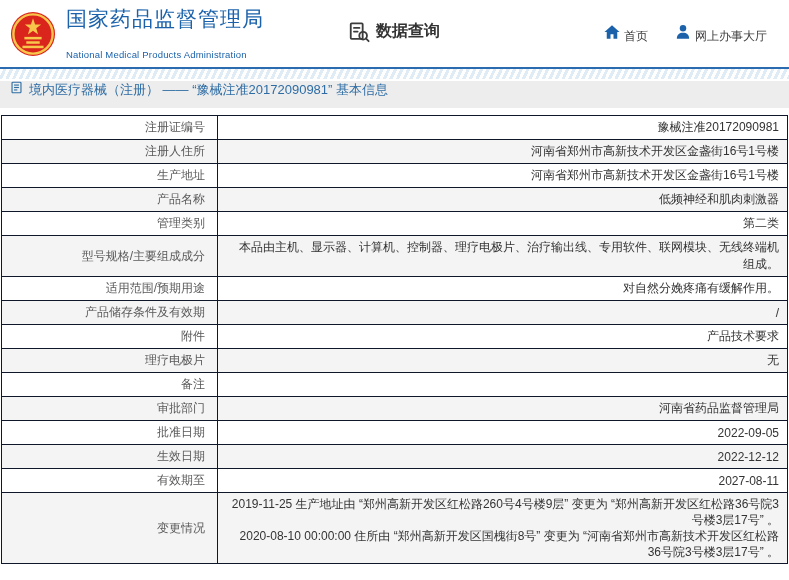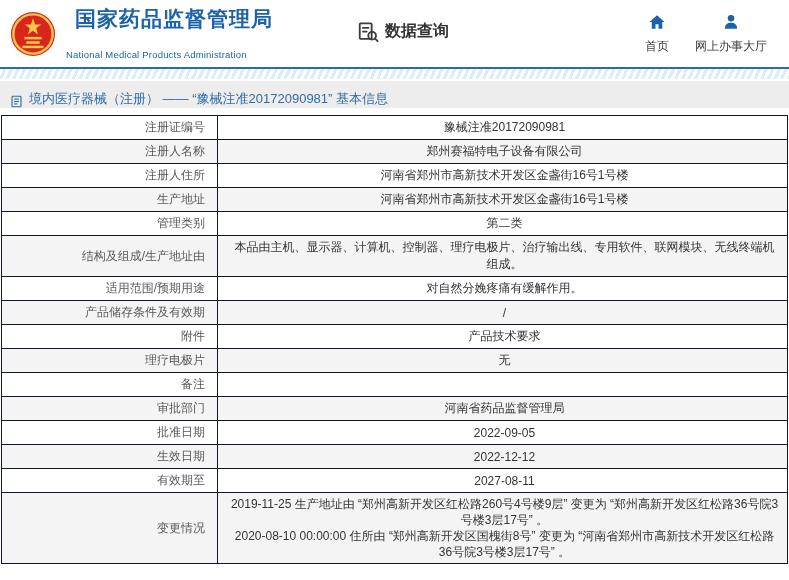--- a/index.html
+++ b/index.html
@@ -14,52 +14,52 @@
     font-family:"Liberation Sans","DejaVu Sans",sans-serif;
   }
   
   .site-header{
     height:69px;display:flex;align-items:center;
     padding:0 22px 0 10px;border-bottom:2px solid #2b6bb0;background:#fff;
   }
   .logo-group{display:flex;align-items:center;cursor:pointer;}
   .emblem{width:46px;height:46px;flex:0 0 46px;}
   .org-names{margin-left:10px;}
-  .org-cn{font-size:21px;font-weight:bold;color:var(--brand-blue);letter-spacing:1px;line-height:1.1;margin-left:9px;}
+  .org-cn{font-size:21px;font-weight:normal;color:var(--brand-blue);letter-spacing:1px;line-height:1.1;}
   .org-en{font-size:9.5px;color:var(--brand-blue);margin-top:18px;letter-spacing:.2px;}
   .data-query{display:flex;align-items:flex-start;gap:6px;margin-left:84px;cursor:pointer;}
   .data-query .dq-label{font-size:16px;font-weight:600;color:#333;}
   .header-right{margin-left:auto;display:flex;gap:26px;}
-  .nav-item{display:flex;flex-direction:column;align-items:center;gap:3px;cursor:pointer;}
+  .nav-item{display:flex;align-items:flex-end;gap:3px;cursor:pointer;}
   .nav-item .nav-label{font-size:12px;color:#3c3c3c;white-space:nowrap;}
   
   .stripe-band{
     height:10px;
     background:repeating-linear-gradient(115deg,#ffffff 0 3px,#dfecf6 3px 6px);
   }
   
   .title-bar{
     height:27px;margin-top:2px;background:#ededed;
-    display:flex;align-items:flex-end;gap:6px;padding-left:10px;
+    display:flex;align-items:flex-start;gap:6px;padding-left:10px;
     color:var(--title-bar-blue);font-size:13px;
   }
   
   .info-table{
     width:787px;margin:7px 1px 0 1px;border-collapse:collapse;
     font-size:12px;table-layout:fixed;
   }
   .info-table th,.info-table td{
     border:1px solid #0f172a;vertical-align:middle;
   }
   .info-table th{
     width:216px;text-align:right;font-weight:normal;color:#595959;
     padding:3px 12px 3px 4px;height:22px;white-space:nowrap;
   }
   .info-table td{
-    text-align:center;color:#333;padding:3px 8px 3px 12px;
+    text-align:right;color:#333;padding:3px 8px 3px 12px;
   }
   .info-table tr:nth-child(even){background:#f4f4f4;}
   .info-table td .change-line{line-height:16px;}
 </style>
 </head>
 <body>
 
 <header class="site-header">
   <div class="logo-group">
     <span class="emblem">
@@ -126,37 +126,37 @@
   <span>境内医疗器械（注册） —— “豫械注准20172090981” 基本信息</span>
 </div>
 
 <table class="info-table">
   <tbody id="table-body">
       <tr>
         <th>注册证编号</th>
         <td>豫械注准20172090981</td>
       </tr>
       <tr>
-        <th>注册人名称</th>
-        <td>郑州赛福特电子设备有限公司</td>
-      </tr>
-      <tr>
         <th>注册人住所</th>
         <td>河南省郑州市高新技术开发区金盏街16号1号楼</td>
       </tr>
       <tr>
         <th>生产地址</th>
         <td>河南省郑州市高新技术开发区金盏街16号1号楼</td>
       </tr>
       <tr>
+        <th>产品名称</th>
+        <td>低频神经和肌肉刺激器</td>
+      </tr>
+      <tr>
         <th>管理类别</th>
         <td>第二类</td>
       </tr>
       <tr>
-        <th>结构及组成/生产地址由</th>
+        <th>型号规格/主要组成成分</th>
         <td>本品由主机、显示器、计算机、控制器、理疗电极片、治疗输出线、专用软件、联网模块、无线终端机组成。</td>
       </tr>
       <tr>
         <th>适用范围/预期用途</th>
         <td>对自然分娩疼痛有缓解作用。</td>
       </tr>
       <tr>
         <th>产品储存条件及有效期</th>
         <td>/</td>
       </tr>

